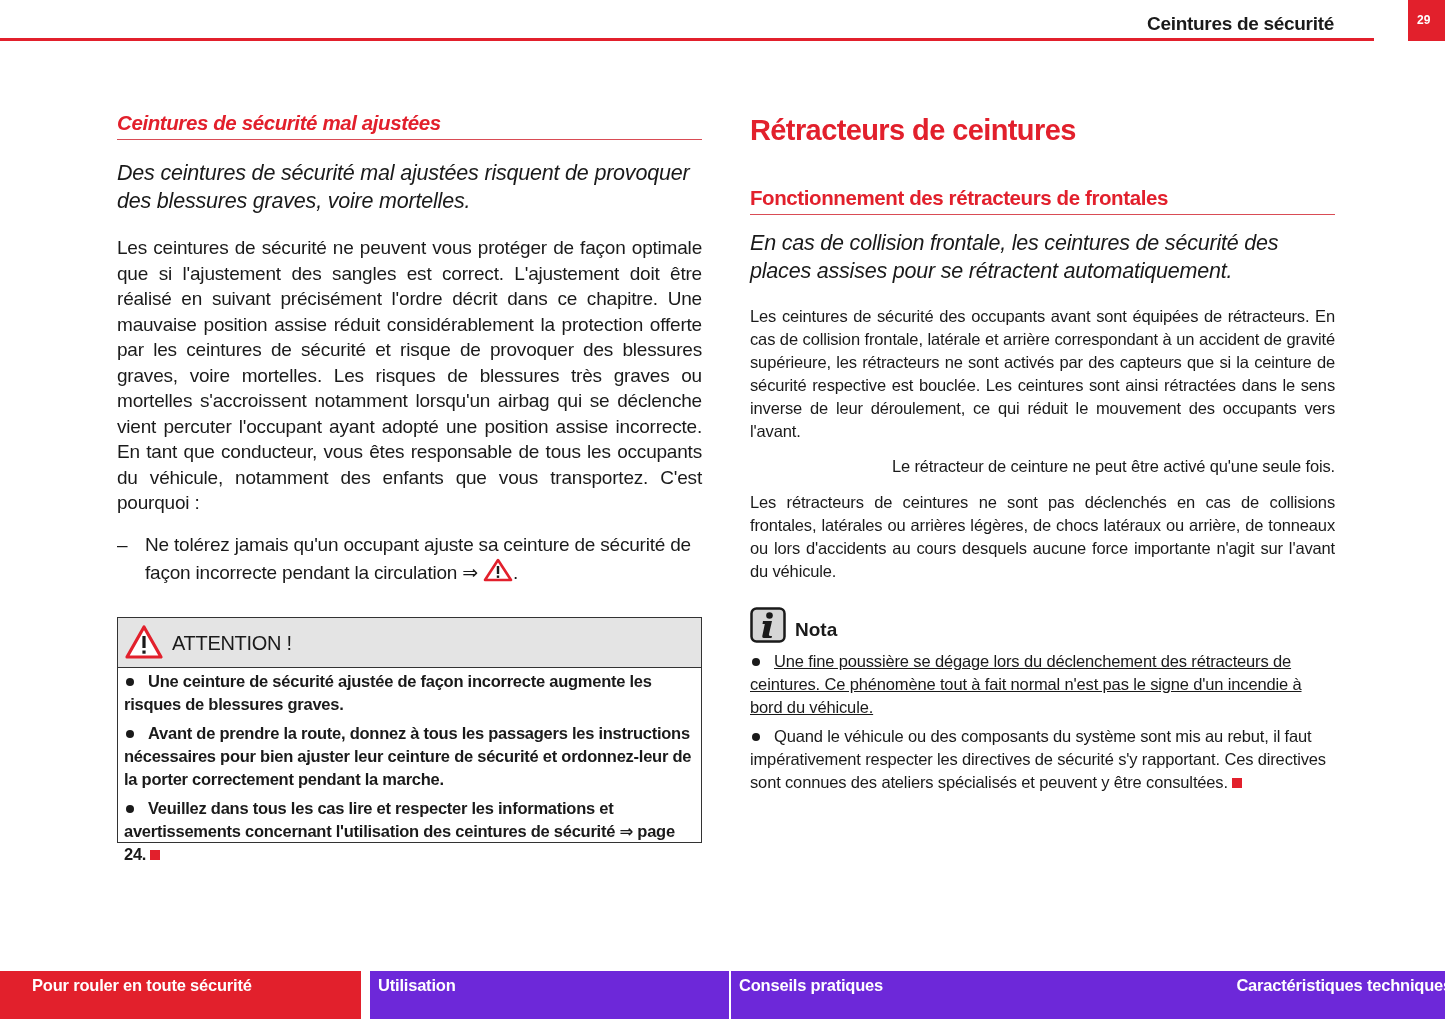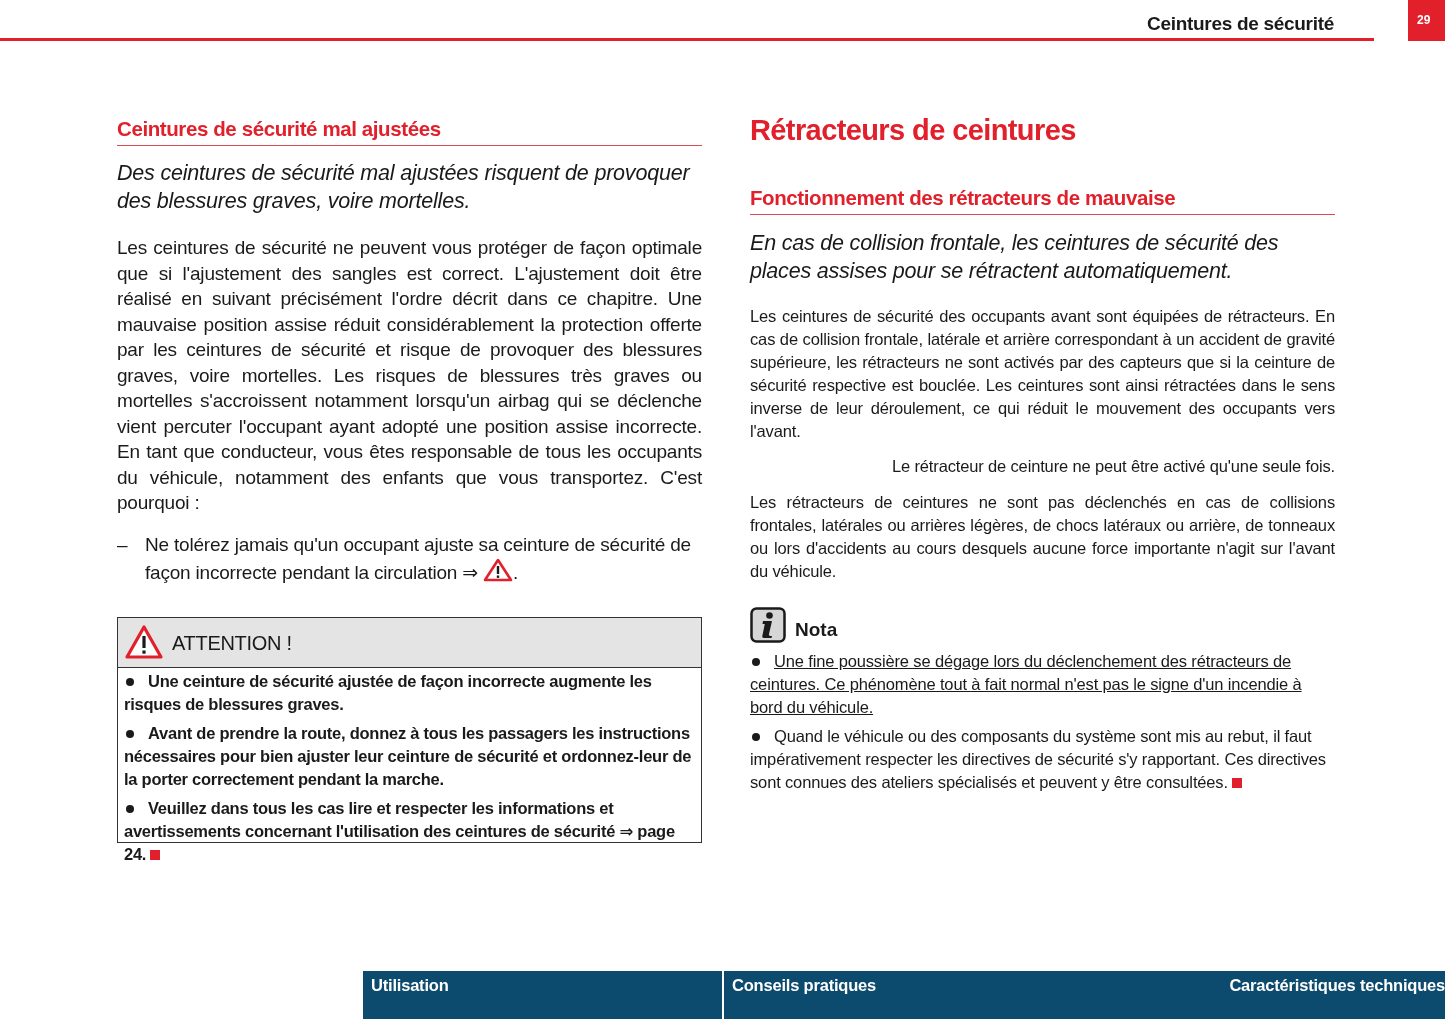--- a/index.html
+++ b/index.html
@@ -80,33 +80,33 @@
   .nota-head .lbl { position: absolute; left: 45px; top: 12px; font-weight: bold; font-size: 19px; }
   .nota-item { position: absolute; left: 0; width: 100%; font-size: 16.5px; line-height: 23px; letter-spacing: -0.15px; }
 
   
   .footer { position: absolute; left: 0; top: 971px; width: 1445px; height: 48px; }
   .tab {
     position: absolute; top: 0; height: 48px; box-sizing: border-box;
     color: #fff; font-weight: bold; font-size: 16.5px; padding: 5px 0 0 0; letter-spacing: -0.2px;
   }
   .tab.active { background: #e2202c; }
-  .tab.inactive { background: #0c4a6e; }
+  .tab.inactive { background: #6d28d9; margin-left: 7px; }
 </style>
 </head>
 <body>
 
 <div>
   <div class="hdr-title">Ceintures de sécurité</div>
   <div class="hdr-page">29</div>
   <div class="hdr-line"></div>
 </div>
 
 <div class="col col-left">
-  <div class="sub-heading" style="top:117px;">Ceintures de sécurité mal ajustées</div>
+  <div class="sub-heading" style="top:111px;font-style:italic;">Ceintures de sécurité mal ajustées</div>
   <div class="intro" style="top:159px;">Des ceintures de sécurité mal ajustées risquent de provoquer des blessures graves, voire mortelles.</div>
   <div class="body-large" style="top:235px; text-align:justify; hyphens:auto;" lang="fr">Les ceintures de sécurité ne peuvent vous protéger de façon optimale que si l'ajustement des sangles est correct. L'ajustement doit être réalisé en suivant précisément l'ordre décrit dans ce chapitre. Une mauvaise position assise réduit considérablement la protection offerte par les ceintures de sécurité et risque de provoquer des blessures graves, voire mortelles. Les risques de blessures très graves ou mortelles s'accroissent notamment lorsqu'un airbag qui se déclenche vient percuter l'occupant ayant adopté une position assise incorrecte. En tant que conducteur, vous êtes responsable de tous les occupants du véhicule, notamment des enfants que vous transportez. C'est pourquoi :</div>
 
   <div class="dash-item" style="top:532px;">
     <span class="dash">–</span>
     <span class="txt">
       <span>Ne tolérez jamais qu'un occupant ajuste sa ceinture de sécurité de façon incorrecte pendant la circulation ⇒ </span><span class="warn-inline"><svg width="30" height="24" viewBox="0 0 30 24">
             <polygon points="15,2 28,22 2,22" fill="#fff" stroke="#e2202c" stroke-width="2.6" stroke-linejoin="round"></polygon>
             <rect x="13.8" y="8" width="2.4" height="8" fill="#1a1a1a"></rect>
             <rect x="13.8" y="17.5" width="2.4" height="2.4" fill="#1a1a1a"></rect>
@@ -128,37 +128,38 @@
     <div class="att-list">
       <div class="att-item"><span class="bullet"></span><span>Une ceinture de sécurité ajustée de façon incorrecte augmente les risques de blessures graves.</span></div>
       <div class="att-item"><span class="bullet"></span><span>Avant de prendre la route, donnez à tous les passagers les instructions nécessaires pour bien ajuster leur ceinture de sécurité et ordonnez-leur de la porter correctement pendant la marche.</span></div>
       <div class="att-item"><span class="bullet"></span><span>Veuillez dans tous les cas lire et respecter les informations et avertissements concernant l'utilisation des ceintures de sécurité ⇒ page 24.</span><span class="end-mark"></span></div>
     </div>
   </div>
 </div>
 
 <div class="col col-right">
   <div class="main-heading">Rétracteurs de ceintures</div>
-  <div class="sub-heading" style="top:186px;">Fonctionnement des rétracteurs de mauvaise</div>
+  <div class="sub-heading" style="top:186px;">Fonctionnement des rétracteurs de frontales</div>
   <div class="intro" style="top:229px;">En cas de collision frontale, les ceintures de sécurité des places assises pour se rétractent automatiquement.</div>
   <div class="body-small" style="top:305px; text-align:justify;">Les ceintures de sécurité des occupants avant sont équipées de rétracteurs. En cas de collision frontale, latérale et arrière correspondant à un accident de gravité supérieure, les rétracteurs ne sont activés par des capteurs que si la ceinture de sécurité respective est bouclée. Les ceintures sont ainsi rétractées dans le sens inverse de leur déroulement, ce qui réduit le mouvement des occupants vers l'avant.</div>
   <div class="body-small" style="top:455px;">Le rétracteur de ceinture ne peut être activé qu'une seule fois.</div>
   <div class="body-small" style="top:491px; text-align:justify;">Les rétracteurs de ceintures ne sont pas déclenchés en cas de collisions frontales, latérales ou arrières légères, de chocs latéraux ou arrière, de tonneaux ou lors d'accidents au cours desquels aucune force importante n'agit sur l'avant du véhicule.</div>
 
   <div class="nota-head">
     <span class="ico">
       <svg width="36" height="36" viewBox="0 0 36 36">
           <rect x="1.5" y="1.5" width="33" height="33" rx="5" fill="#d6d6d6" stroke="#1a1a1a" stroke-width="2.5"></rect>
           <circle cx="19.5" cy="8.5" r="3.3" fill="#1a1a1a"></circle>
           <path d="M13 14 L22 14 L19 27 Q18.6 29 20.5 29 L22 29 L21.5 31 L14 31 Q11.8 31 12.4 28.5 L14.8 17 L12.5 17 Z" fill="#1a1a1a"></path>
         </svg>
     </span>
     <span class="lbl">Nota</span>
   </div>
   <div class="nota-item" style="top:650px;text-decoration:underline;"><span class="bullet"></span><span>Une fine poussière se dégage lors du déclenchement des rétracteurs de ceintures. Ce phénomène tout à fait normal n'est pas le signe d'un incendie à bord du véhicule.</span></div>
   <div class="nota-item" style="top:725px;"><span class="bullet"></span><span>Quand le véhicule ou des composants du système sont mis au rebut, il faut impérativement respecter les directives de sécurité s'y rapportant. Ces directives sont connues des ateliers spécialisés et peuvent y être consultées.</span><span class="end-mark"></span></div>
 </div>
 
 <div class="footer">
+  <div class="tab active" style="left:0; width:361px; padding-left:32px;">Pour rouler en toute sécurité</div>
   <div class="tab inactive" style="left:363px; width:359px; padding-left:8px;">Utilisation</div>
   <div class="tab inactive" style="left:724px; width:384px; padding-left:8px;">Conseils pratiques</div>
   <div class="tab inactive" style="left:1085px; width:360px; padding-left:8px;text-align:right;">Caractéristiques techniques</div>
 </div>
 
 </body></html>

